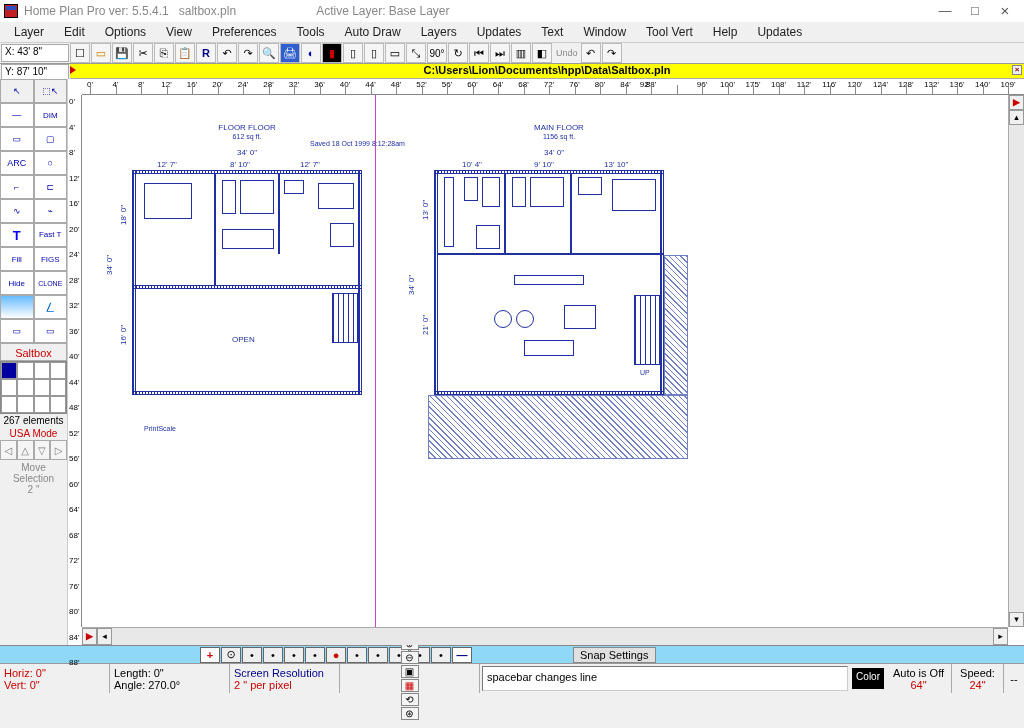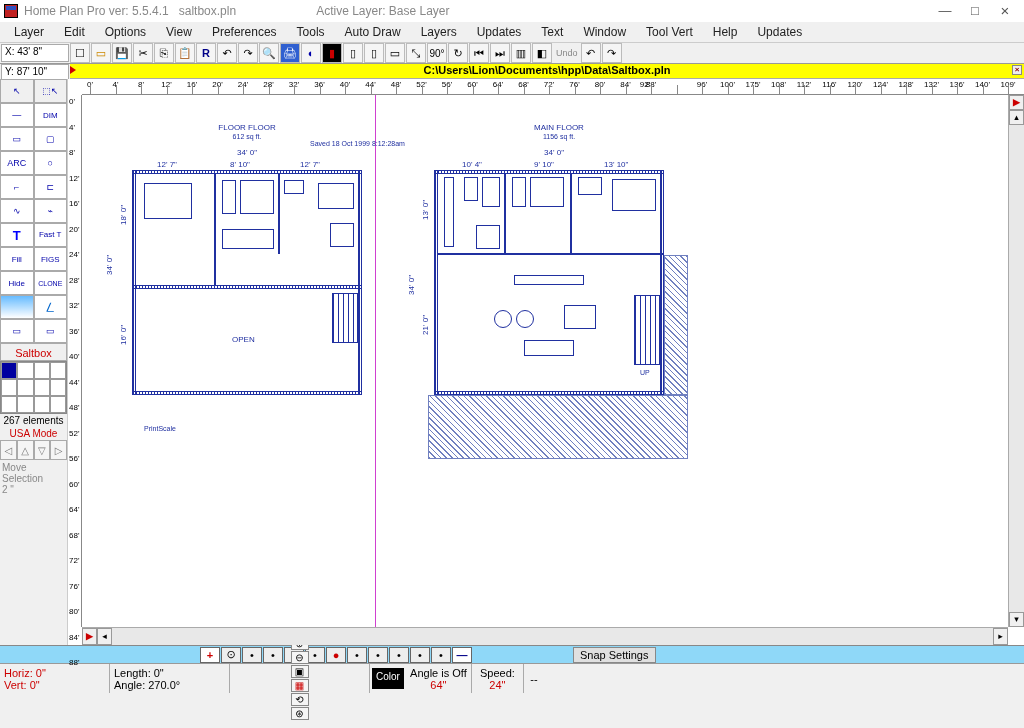--- a/index.html
+++ b/index.html
@@ -38,21 +38,21 @@
 .left-tools .tcell.gray { background: #f0f0f0; }
 .left-tools .tcell.txt { font-weight: bold; color: #00f; font-size: 13px; }
 .left-tools .redraw { height: 18px; text-align: center; color: #c00; background: #f0f0f0; font-size: 11px; line-height: 18px; border:1px solid #aaa;}
 .left-tools .pal { display: grid; grid-template-columns: repeat(4,1fr); grid-template-rows: repeat(3,17px); border:1px solid #888;}
 .left-tools .pal div { border: 1px solid #999; background: #fff; }
 .left-tools .pal div.sel { background: #0000a0; }
 .left-tools .info { font-size: 10px; text-align: center; padding: 1px; }
 .left-tools .info.red { color: #c00; }
 .left-tools .movestack { display:flex; height:20px; }
 .left-tools .movestack div { flex:1; border:1px solid #aaa; background:#f5f5f5; display:flex;align-items:center;justify-content:center;font-size:10px;color:#777;}
-.left-tools .movesel { text-align:left; font-size:10px; color:#888; padding:2px;}
+.left-tools .movesel { text-align:center; font-size:10px; color:#888; padding:2px;}
 
 
 .canvas-wrap { flex: 1; display: flex; flex-direction: column; background: #fff; position: relative; }
 .vruler { width: 14px; background: #fff; border-right: 1px solid #888; position: absolute; left: 0; top: 16px; bottom: 18px; font-size: 8px; }
 .vruler .lbl { position: absolute; left: 1px; font-size: 8px; color: #000; transform: translateY(-50%); }
 .hruler { height: 16px; background: #fff; border-bottom: 1px solid #888; margin-left: 14px; position: relative; font-size: 8px; overflow:hidden;}
 .hruler .tk { position: absolute; top: 6px; bottom: 0; border-left: 1px solid #888; width: 0; }
 .hruler .lbl { position: absolute; top: 1px; font-size: 8px; color: #000; transform: translateX(-50%); }
 .canvas { position: absolute; left: 14px; top: 16px; right: 16px; bottom: 18px; background: #fff; overflow: hidden; }
 .vscroll { position:absolute; right:0; top:16px; bottom:18px; width:16px; background:#e8e8e8; border-left:1px solid #aaa;}
@@ -444,31 +444,36 @@
 
 <div class="statusbar">
   <div class="seg" style="width:110px;">
     <div class="red">Horiz: 0"</div>
     <div class="red">Vert:  0"</div>
   </div>
   <div class="seg" style="width:120px;">
     <div>Length:  0"</div>
     <div>Angle: 270.0°</div>
   </div>
+  <div class="seg" style="width:110px;">
+    <div style="color:#008;">Screen Resolution</div>
+    <div class="red">2 " per pixel</div>
+  </div>
   <div class="seg zoombtns" style="width:140px;">
     <div class="zbtn">⊕</div>
     <div class="zbtn">⊖</div>
     <div class="zbtn">▣</div>
     <div class="zbtn" style="color:#c00;">▦</div>
     <div class="zbtn">⟲</div>
     <div class="zbtn">⊛</div>
   </div>
+  <div class="msg">spacebar changes line</div>
   <div class="colorbtn">Color</div>
   <div class="seg snapseg" style="width:66px;">
-    <div>Angle is Off</div>
+    <div>Auto is Off</div>
     <div class="red">64"</div>
   </div>
   <div class="seg snapseg" style="width:52px;">
     <div>Speed:</div>
     <div class="red">24"</div>
   </div>
   <div class="seg snapseg" style="width:20px;border-right:none;">
     <div>--</div>
   </div>
 </div>

